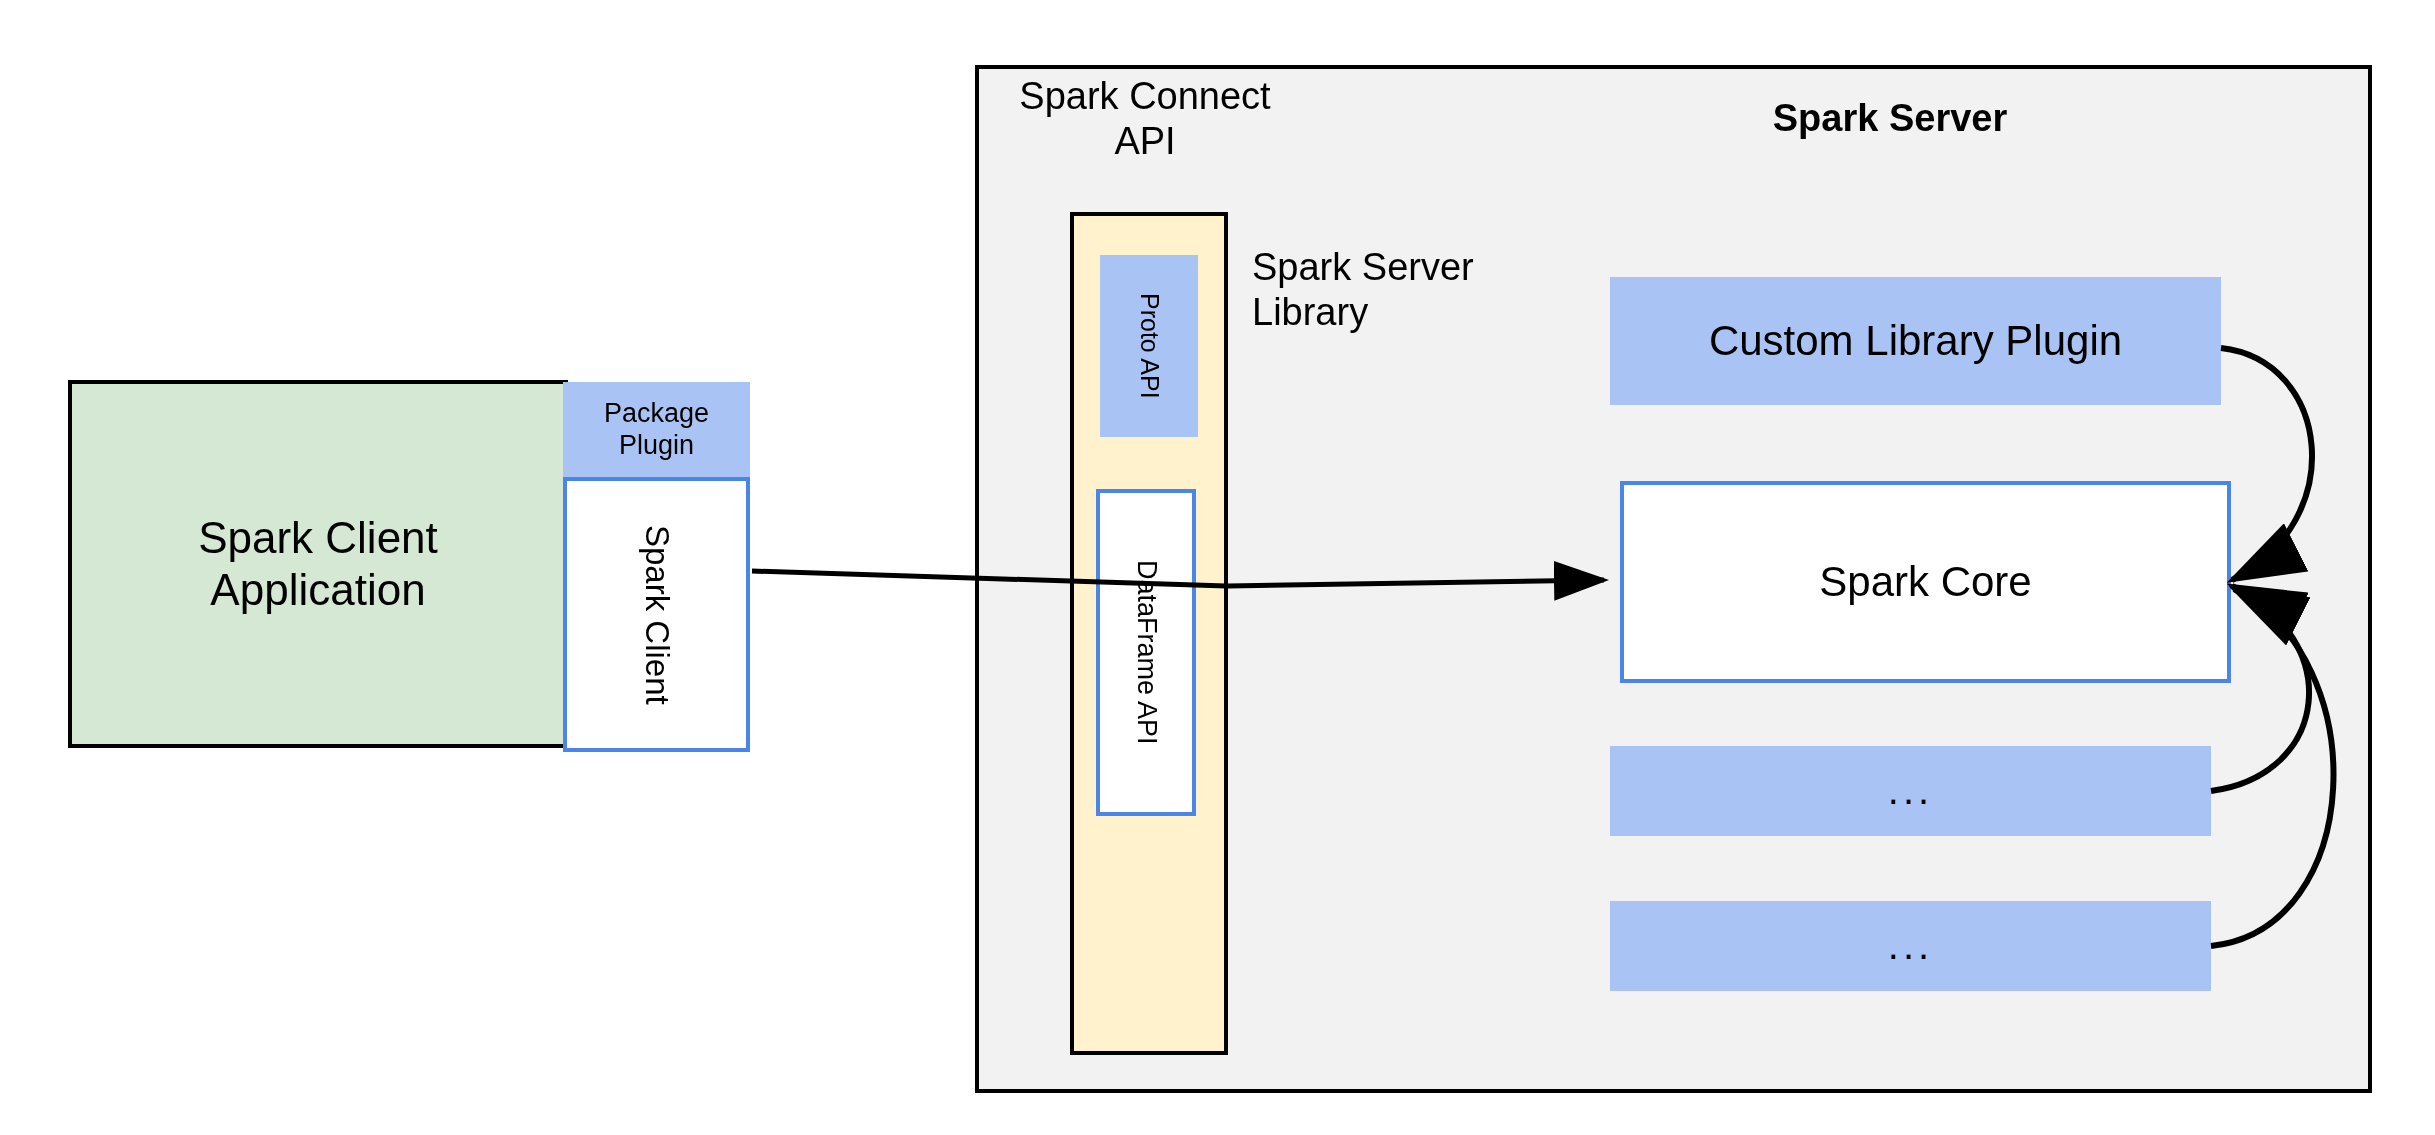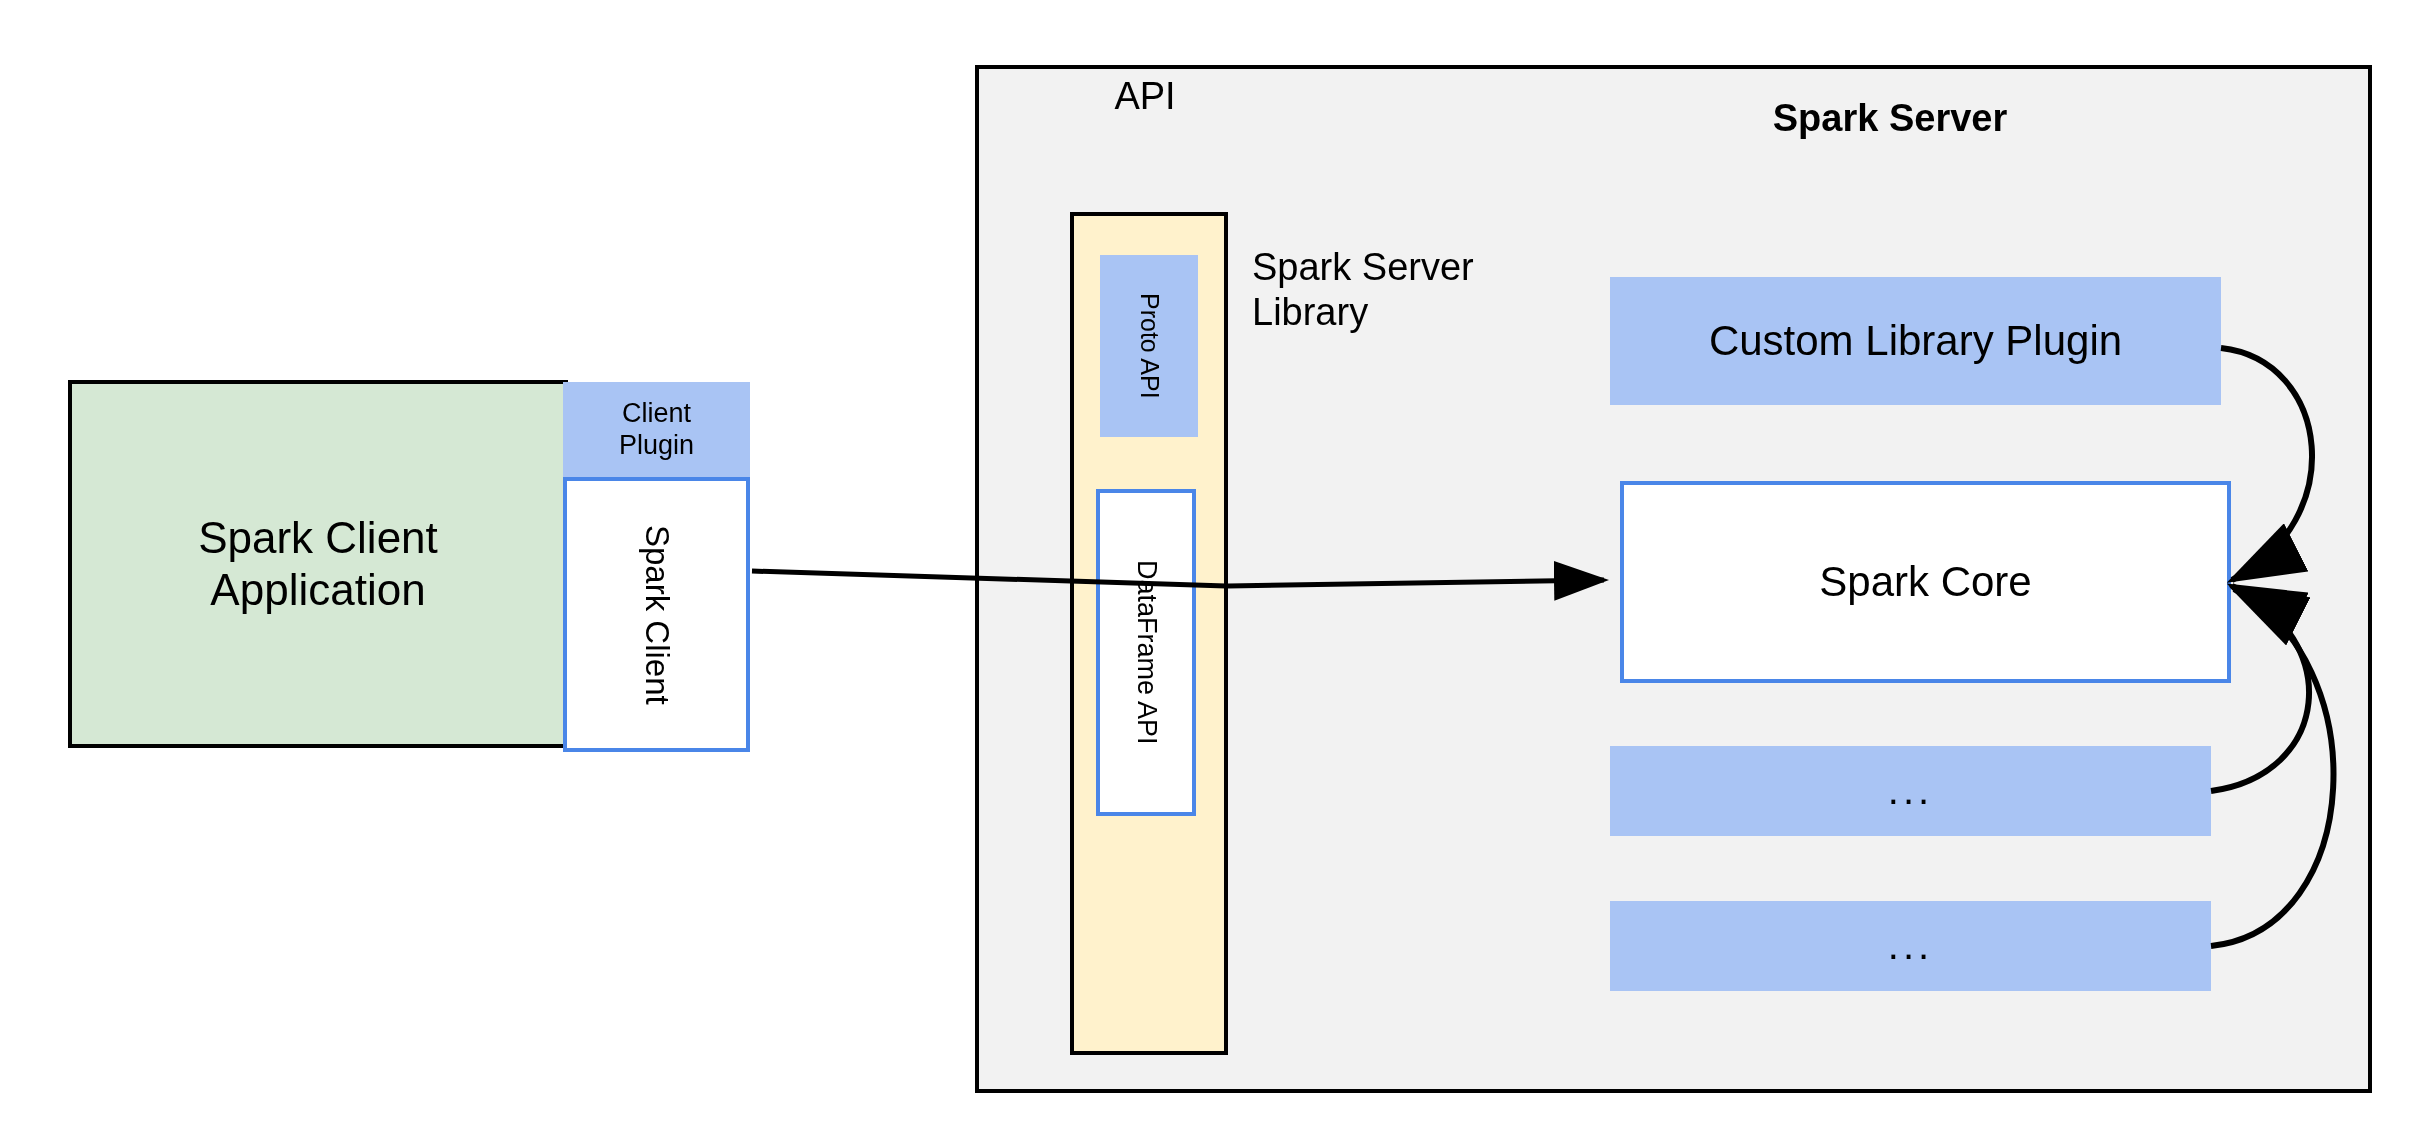--- a/index.html
+++ b/index.html
@@ -202,30 +202,31 @@
 
   <div class="box" id="client-app-box">
     <span>
       <span>Spark Client</span><br>
       <span>Application</span>
     </span>
   </div>
 
   <div class="box" id="client-package-box">
     <span>
-      <span>Client</span><br>
+      <span>Package</span><br>
       <span>Plugin</span>
     </span>
   </div>
 
   <div class="box" id="spark-client-box">
     <span class="vertical-text">Spark Client</span>
   </div>
 
   <div class="box" id="spark-connect-api-label">
+    <span class="l1">Spark Connect</span>
     <span class="l2">API</span>
   </div>
 
   <div class="box" id="spark-server-title">Spark Server</div>
 
   <div class="box" id="spark-connect-column"></div>
 
   <div class="box" id="proto-api-box">
     <span class="vertical-text">Proto API</span>
   </div>

